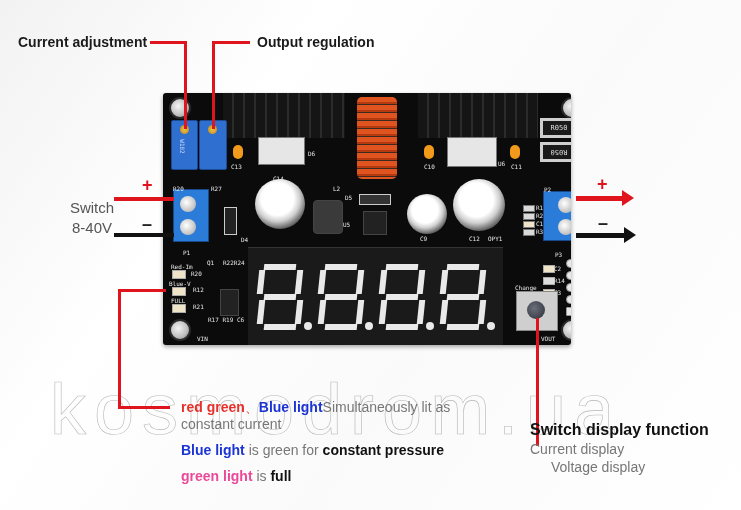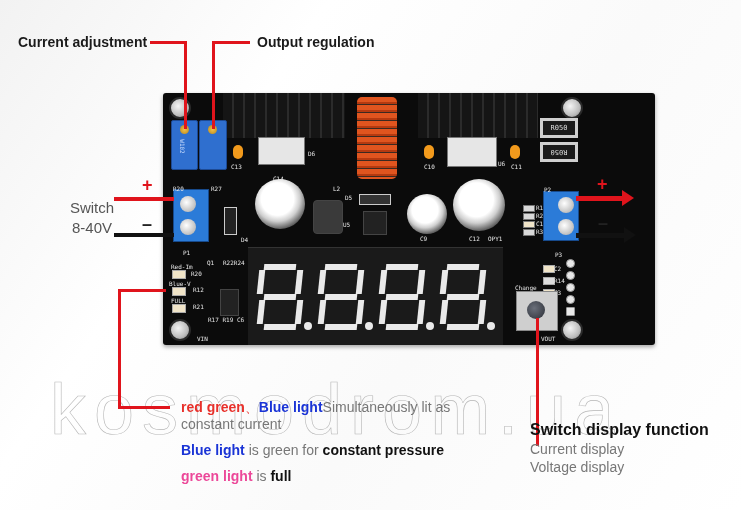--- a/index.html
+++ b/index.html
@@ -7,21 +7,21 @@
   .abs{position:absolute;}
   .bg-sheen{position:absolute;left:0;top:0;width:741px;height:510px;
     background:linear-gradient(125deg,#f2f2f2 0%,#ffffff 30%,#fafafa 60%,#ffffff 100%);}
   .label{position:absolute;white-space:nowrap;color:#222;}
   .title-label{font-weight:bold;font-size:14px;color:#1a1a1a;}
   .io-label{font-size:15px;color:#555;line-height:20px;text-align:center;}
   .pm{position:absolute;font-size:18px;font-weight:bold;}
   .red-line{position:absolute;background:#e0141c;}
   .black-line{position:absolute;background:#111;}
   
-  .board{position:absolute;left:163px;top:93px;width:492px;height:252px;background:#0b0b0b;border-radius:3px;box-shadow:0 2px 4px rgba(0,0,0,.35);overflow:hidden;}
+  .board{position:absolute;left:163px;top:93px;width:408px;height:252px;background:#0b0b0b;border-radius:3px;box-shadow:0 2px 4px rgba(0,0,0,.35);overflow:hidden;}
   .hole{position:absolute;width:18px;height:18px;border-radius:50%;background:radial-gradient(circle at 40% 40%,#f4f4f4,#bdbdbd 60%,#777 100%);border:2px solid #2a2a2a;}
   .silk{position:absolute;color:#e8e8e8;font-size:6px;font-family:"DejaVu Sans Mono",monospace;white-space:nowrap;}
   .heatsink{position:absolute;background:repeating-linear-gradient(90deg,#151515 0 9px,#2b2b2b 9px 11px);}
   .pot{position:absolute;background:#2f6fcf;border:1px solid #1d4a94;border-radius:2px;}
   .screw-pt{position:absolute;width:9px;height:9px;border-radius:50%;background:radial-gradient(circle,#f2c14a,#b7861a);}
   .term{position:absolute;background:#2b7bd8;border:1px solid #174a8c;}
   .screw{position:absolute;width:16px;height:16px;border-radius:50%;background:radial-gradient(circle at 40% 40%,#ffffff,#bfbfbf 70%,#888);}
   .cap{position:absolute;border-radius:50%;background:radial-gradient(circle at 45% 40%,#ffffff 0 40%,#cfcfcf 55%,#555 75%,#222 100%);}
   .coil{position:absolute;background:repeating-linear-gradient(180deg,#e0551f 0 5px,#b53a10 5px 7px,#3a2a22 7px 8px);border-radius:5px;}
   .tant{position:absolute;width:10px;height:14px;border-radius:5px;background:#f29a1c;}
@@ -227,13 +227,13 @@
 <div class="legend-text" style="left:181px;top:416px;color:#777;">constant current</div>
 <div class="legend-text" style="left:181px;top:442px;color:#777;">
   <span style="color:#1a34d6;font-weight:bold;">Blue light</span><span> is green for </span><span style="color:#111;font-weight:bold;">constant pressure</span>
 </div>
 <div class="legend-text" style="left:181px;top:468px;color:#777;">
   <span style="color:#ec4899;font-weight:bold;">green light</span><span> is </span><span style="color:#111;font-weight:bold;">full</span>
 </div>
 
 <div class="label" style="left:530px;top:421px;font-size:16px;font-weight:bold;color:#111;">Switch display function</div>
 <div class="label" style="left:530px;top:441px;font-size:14px;color:#777;">Current display</div>
-<div class="label" style="left:530px;top:459px;font-size:14px;color:#777;">Voltage display</div>
+<div class="label" style="left:551px;top:459px;font-size:14px;color:#777;">Voltage display</div>
 
 </body></html>

